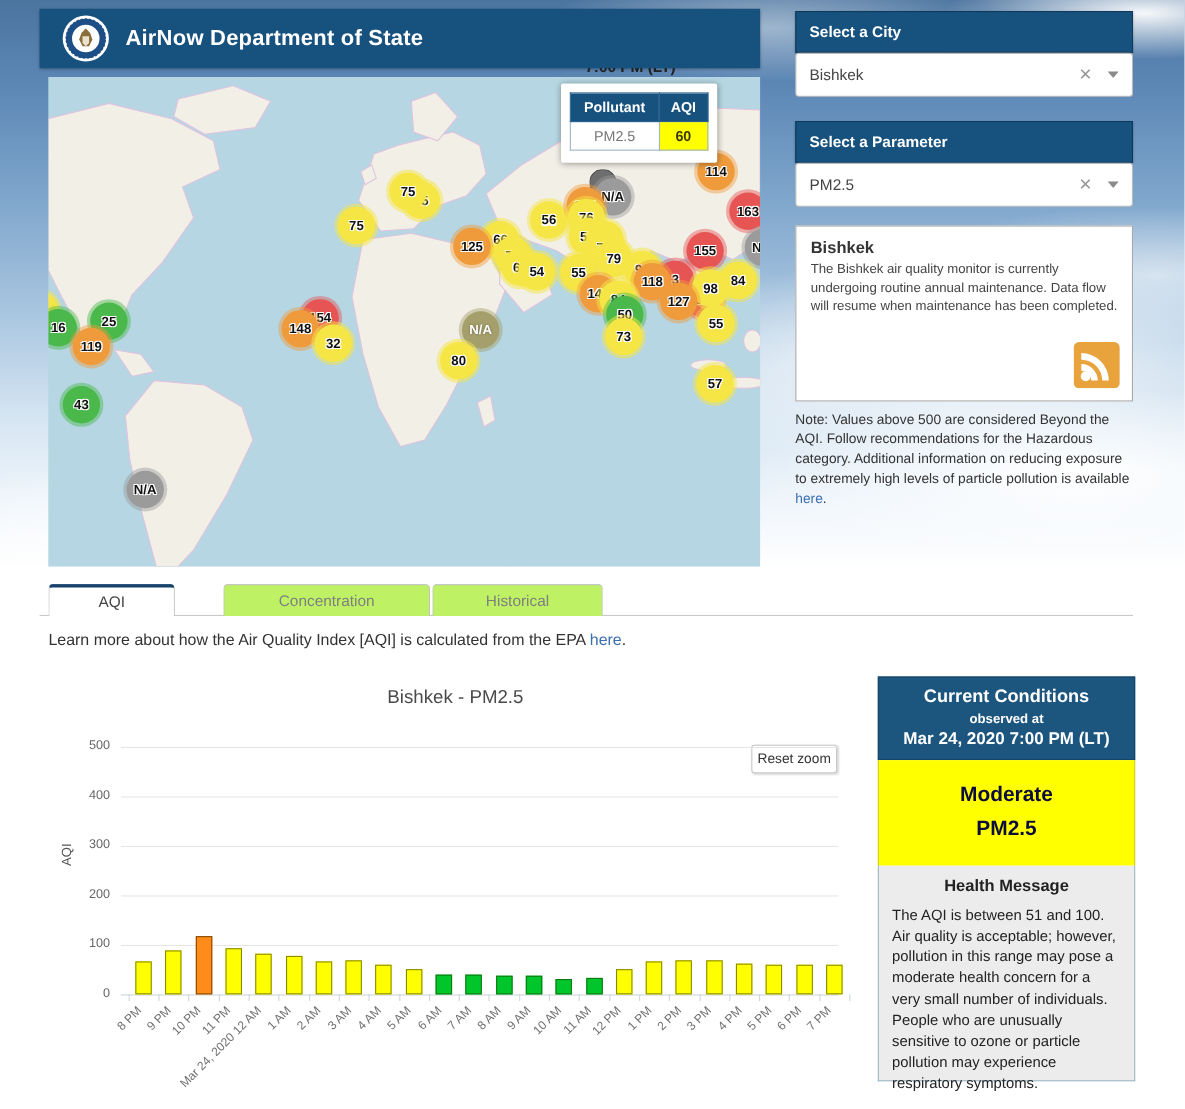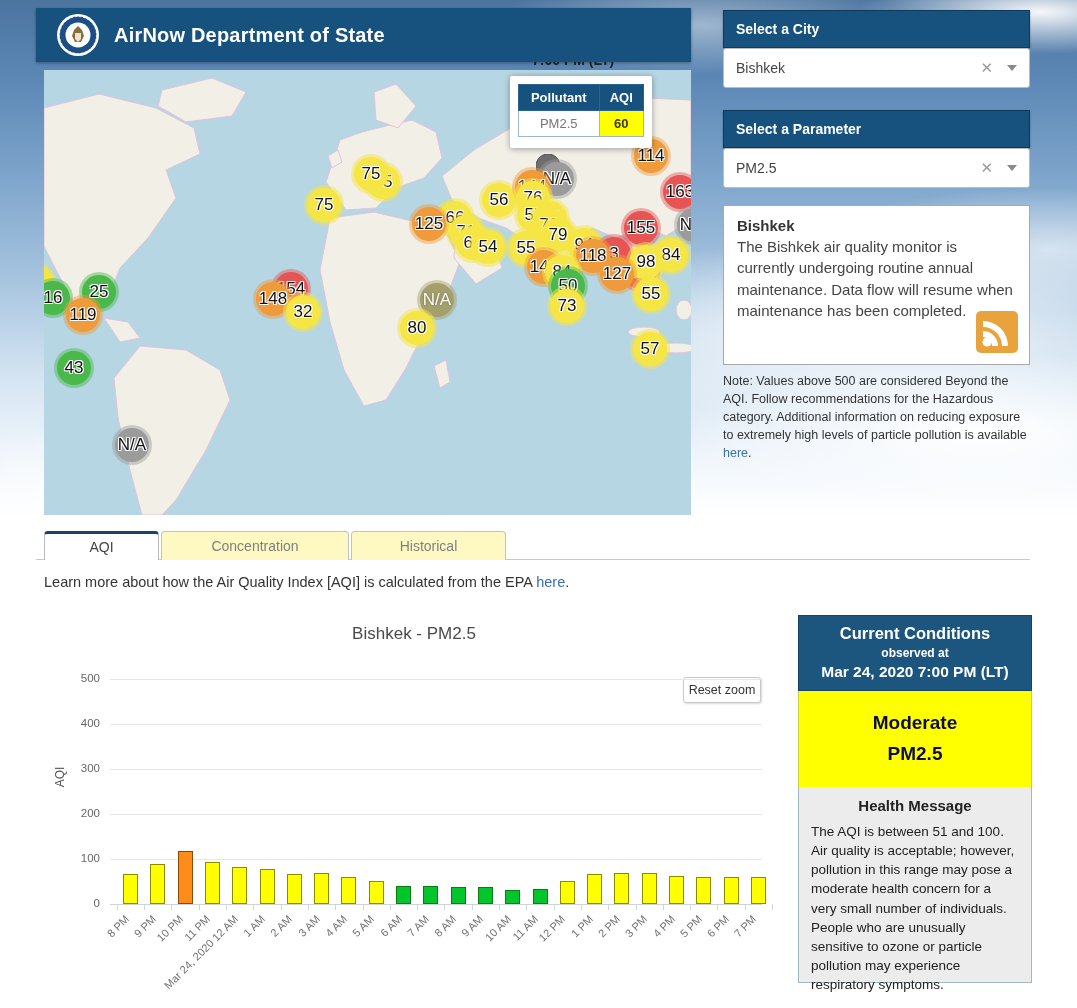--- a/index.html
+++ b/index.html
@@ -26,21 +26,21 @@
     box-shadow:0 1px 3px rgba(0,0,0,.35); }
   .seal { margin-left:20px; width:44px; height:44px; flex:0 0 44px; }
   .appbar-title { color:#fff; font-size:20px; font-weight:bold; margin-left:14px; letter-spacing:.2px; }
 
   
   .map { position:absolute; left:44px; top:70px; width:647px; height:445px;
     overflow:hidden; background:#b5d6e2; z-index:1; }
   .map svg.base { position:absolute; left:0; top:0; }
   .marker { position:absolute; width:34px; height:34px; border-radius:50%;
     display:flex; align-items:center; justify-content:center;
-    font-size:17px; font-weight:normal; color:#111;
+    font-size:12px; font-weight:bold; color:#111;
     transform:translate(-50%,-50%);
     text-shadow:-1px -1px 0 #fff,1px -1px 0 #fff,-1px 1px 0 #fff,1px 1px 0 #fff; }
   .m-green  { background:#4ab84a; box-shadow:0 0 0 3px rgba(74,184,74,.45); }
   .m-yellow { background:#f5e646; box-shadow:0 0 0 3px rgba(245,230,70,.5); }
   .m-orange { background:#ef9b3c; box-shadow:0 0 0 3px rgba(239,155,60,.45); }
   .m-red    { background:#e75454; box-shadow:0 0 0 3px rgba(231,84,84,.45); }
   .m-gray   { background:#9b9b9b; box-shadow:0 0 0 3px rgba(155,155,155,.45); }
   .m-khaki  { background:#a59f6b; box-shadow:0 0 0 3px rgba(165,159,107,.45);
               color:#fff; text-shadow:0 0 2px rgba(0,0,0,.4); }
   .map-pin { position:absolute; left:492px; top:84px; width:24px; height:30px; }
@@ -65,35 +65,35 @@
     border:1px solid #bbb; border-radius:3px; display:flex; align-items:center;
     font-size:14px; color:#444; padding:0 12px; }
   .dropdown .val { flex:1; }
   .dd-clear { color:#999; font-size:15px; margin-right:14px; cursor:pointer; }
   .dd-caret { width:0; height:0; border-left:5px solid transparent;
     border-right:5px solid transparent; border-top:6px solid #8a8a8a; }
 
   .info-box { position:absolute; left:723px; top:205px; width:307px; height:160px;
     background:#fff; border:1px solid #a9a9a9; padding:11px 13px; }
   .info-box h3 { font-size:15px; color:#333; margin-bottom:2px; }
-  .info-box p { font-size:15px; color:#444; line-height:1.42; }
+  .info-box p { font-size:12px; color:#444; line-height:1.42; }
   .rss { position:absolute; right:11px; bottom:11px; width:42px; height:42px; }
 
   .note { position:absolute; left:723px; top:373px; width:307px;
     font-size:12.5px; color:#333; line-height:1.43; }
   a.lnk { color:#3b6fb0; text-decoration:none; cursor:pointer; }
 
   
   .tab-rule { position:absolute; left:36px; top:559px; width:994px; height:1px; background:#c9c9c9; }
   .tab { position:absolute; top:531px; height:29px; display:flex; align-items:center;
     justify-content:center; font-size:14px; cursor:pointer;
     border-radius:4px 4px 0 0; }
   .tab-active { left:44px; width:115px; background:#fff; color:#444;
     border:1px solid #bbb; border-bottom:none; border-top:3px solid #17426b; }
-  .tab-idle { background:#fef9c3; color:#7f7f7f; border:1px solid #c2c2c2; border-bottom:none; }
+  .tab-idle { background:#bef264; color:#7f7f7f; border:1px solid #c2c2c2; border-bottom:none;margin-left:42px; }
   .tab-conc { left:161px; width:188px; }
   .tab-hist { left:351px; width:155px; }
 
   .learn { position:absolute; left:44px; top:574px; font-size:14.5px; color:#333; }
 
   
   .chart { position:absolute; left:44px; top:615px; width:746px; height:393px; }
   .c-title { position:absolute; left:0; top:9px; width:740px; text-align:center;
     font-size:17px; color:#4a4a4a; }
   .resetzoom { position:absolute; left:639px; top:62px; width:78px; height:26px;

